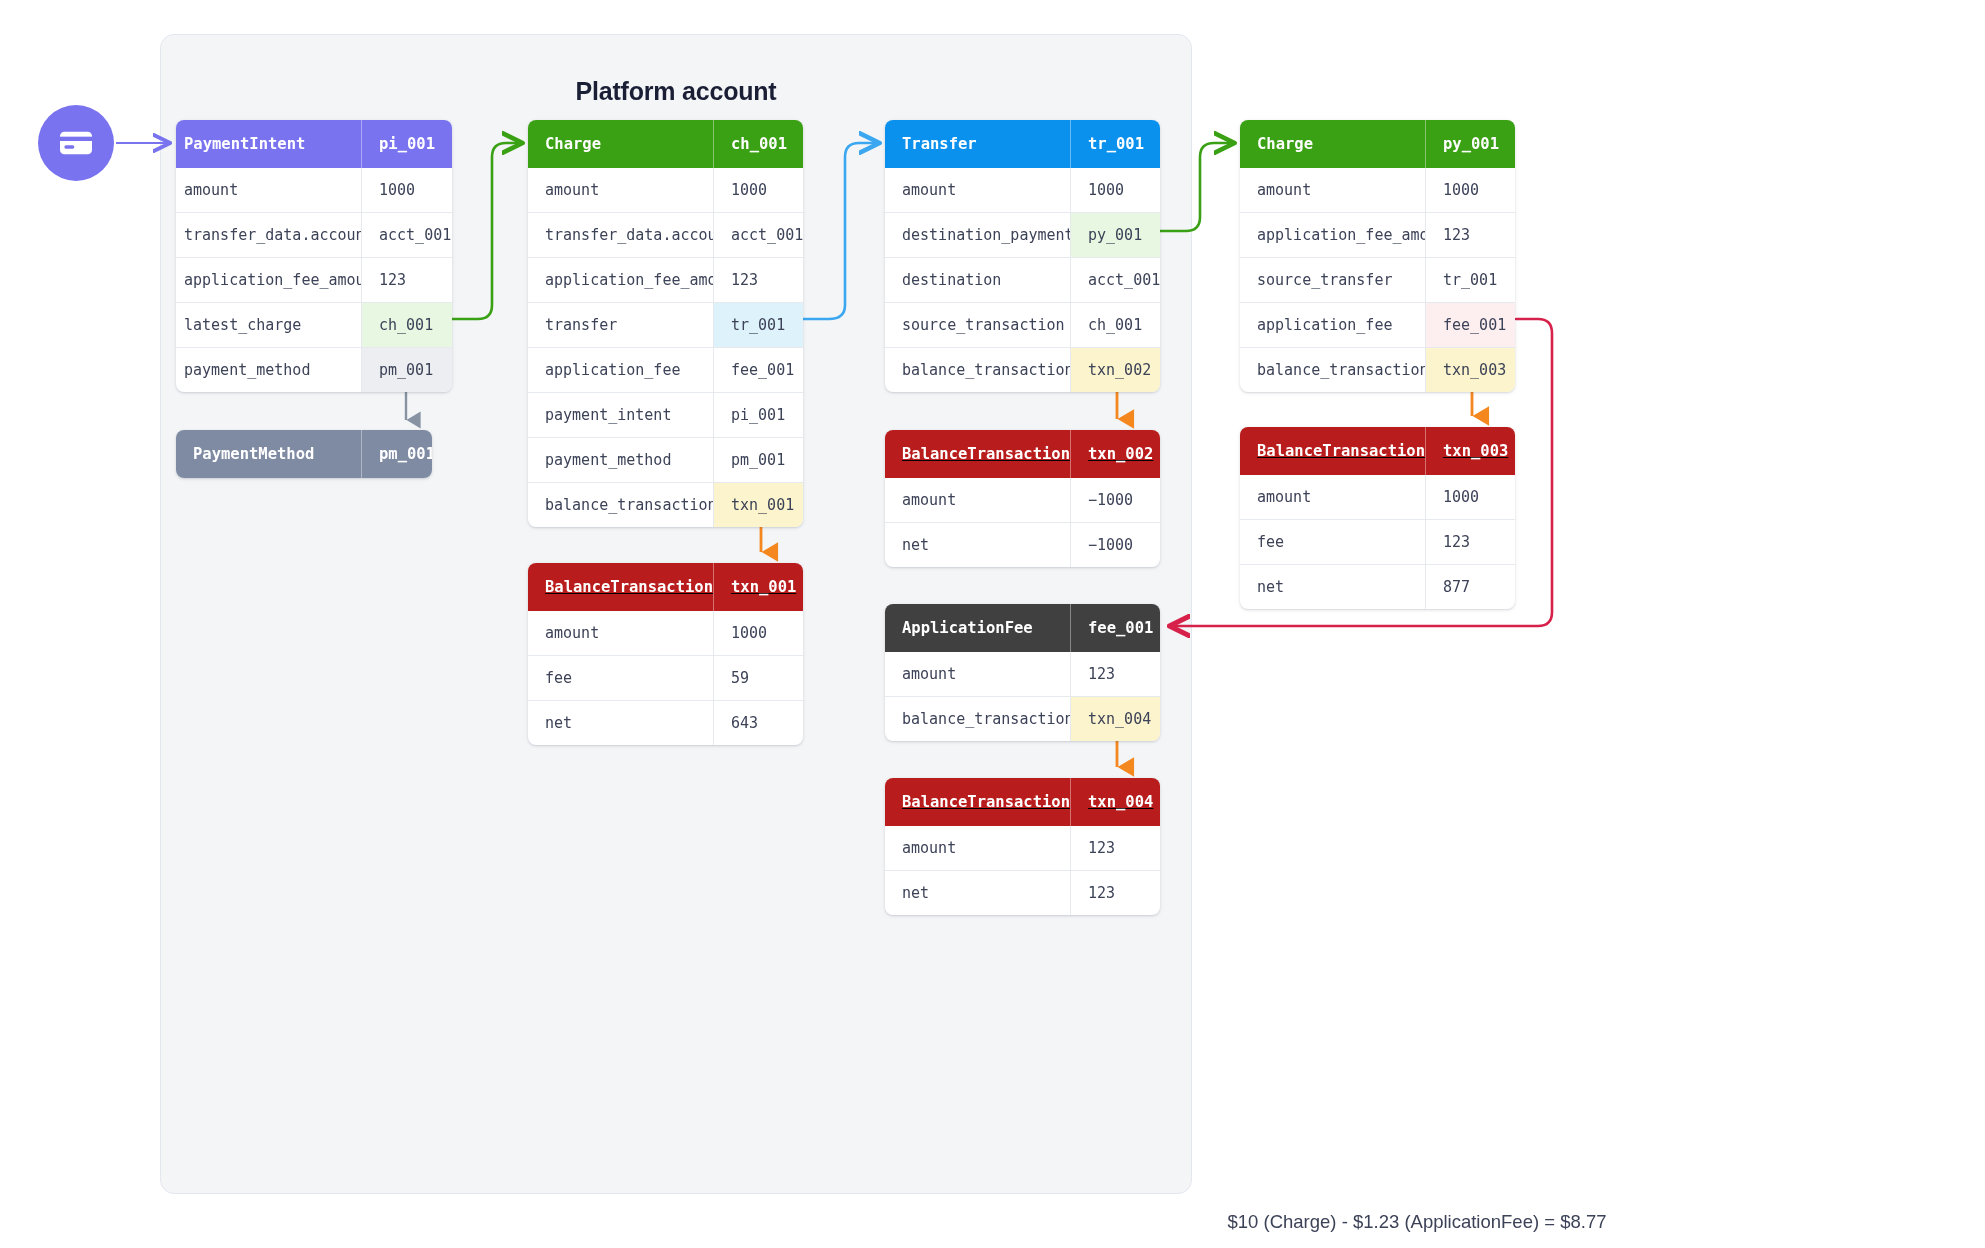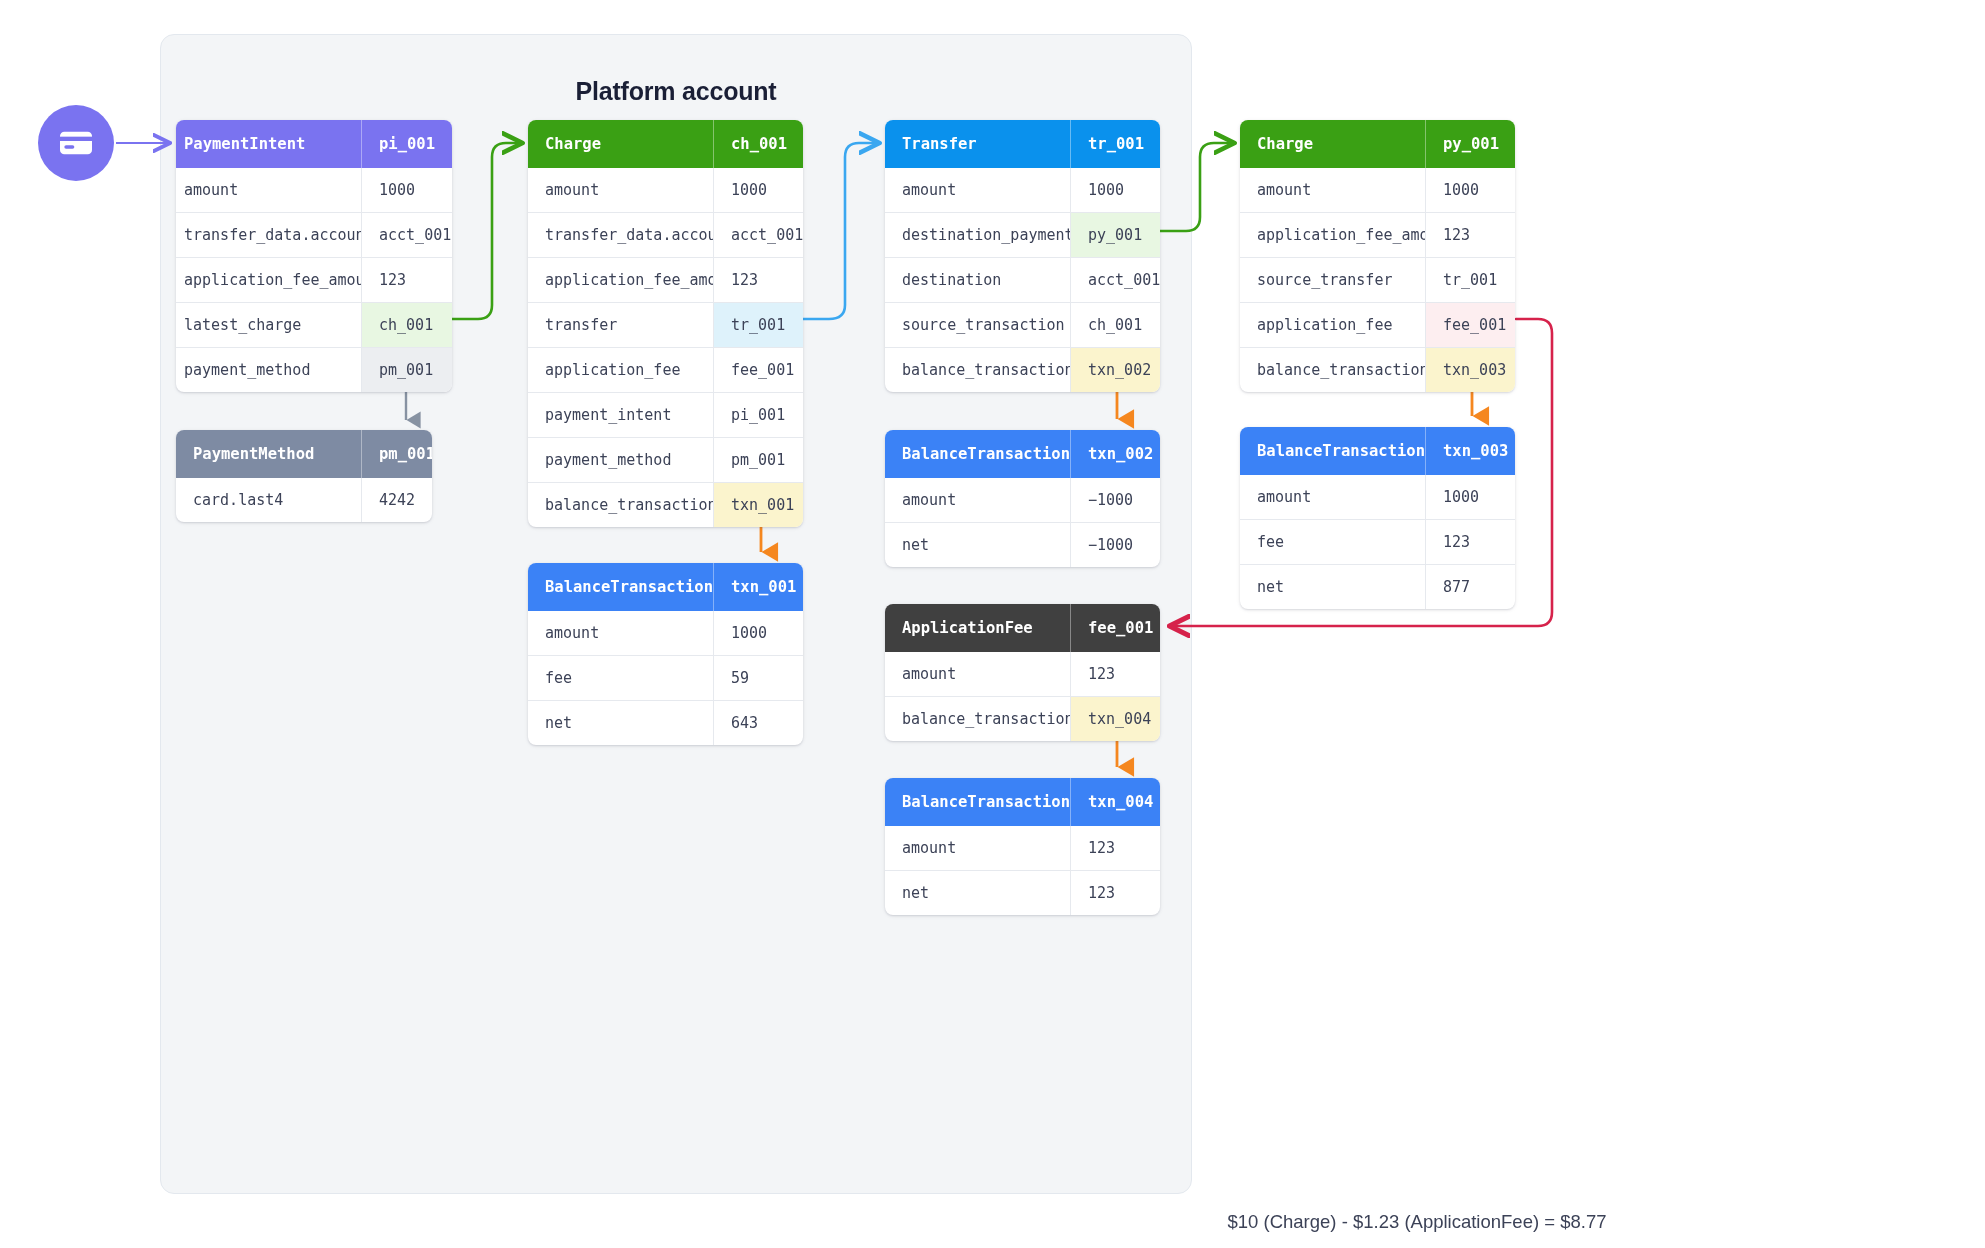--- a/index.html
+++ b/index.html
@@ -79,21 +79,21 @@
   .hl-green{background:#e8f7e2;}
   .hl-blue{background:#def2fb;}
   .hl-yellow{background:#fbf4cd;}
   .hl-pink{background:#fdeef0;}
   .hl-grey{background:#eceef1;}
 
   
   .h-purple .row.head{background:#7a73f0;}
   .h-green  .row.head{background:#3aa014;}
   .h-blue   .row.head{background:#0a91ed;}
-  .h-orange .row.head{background:#3b82f6;}
+  .h-orange .row.head{background:#b91c1c;text-decoration:underline;}
   .h-slate  .row.head{background:#7e8ba3;}
   .h-pink   .row.head{background:#404040;}
 
   
   #obj-paymentintent{left:176px;top:120px;width:276px;}
   #obj-paymentintent .k{width:185px;padding-left:8px;}
   #obj-paymentmethod{left:176px;top:430px;width:256px;}
   #obj-paymentmethod .k{width:185px;}
   #obj-charge{left:528px;top:120px;width:275px;}
   #obj-charge .k{width:185px;}
@@ -223,24 +223,20 @@
       <div class="k">payment_method</div>
       <div class="v hl-grey">pm_001</div>
     </div>
   </div>
 
   <div class="obj h-slate" id="obj-paymentmethod">
     <div class="row head">
       <div class="k">PaymentMethod</div>
       <div class="v">pm_001</div>
     </div>
-    <div class="row">
-      <div class="k">card.last4</div>
-      <div class="v">4242</div>
-    </div>
   </div>
 
   <div class="obj h-green" id="obj-charge">
     <div class="row head">
       <div class="k">Charge</div>
       <div class="v">ch_001</div>
     </div>
     <div class="row">
       <div class="k">amount</div>
       <div class="v">1000</div>

